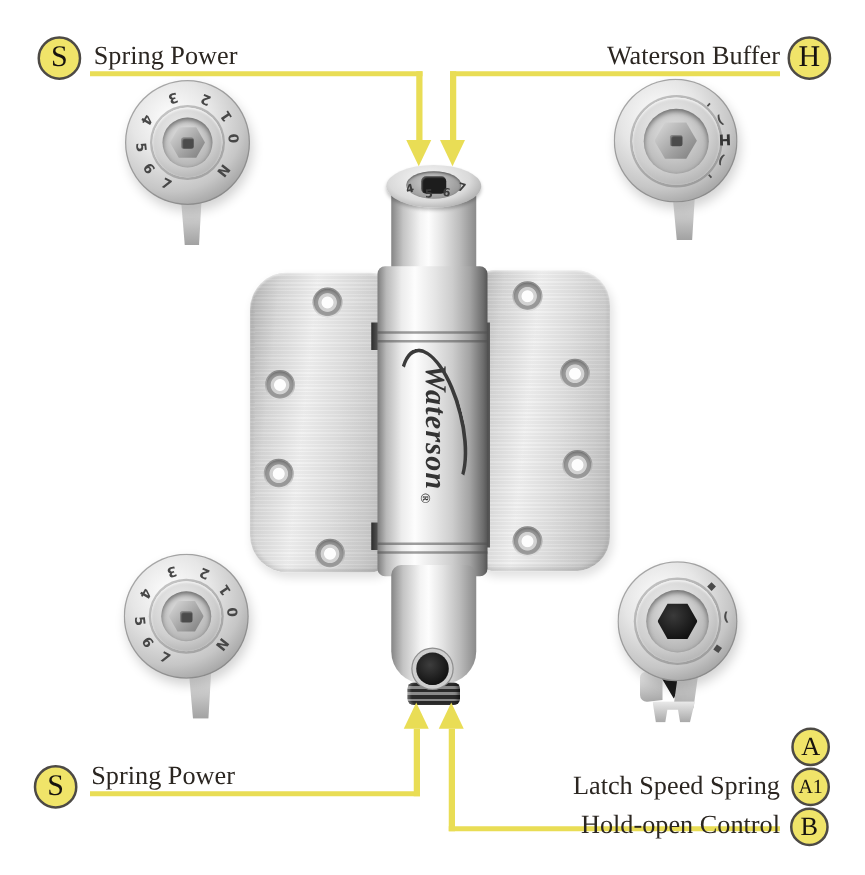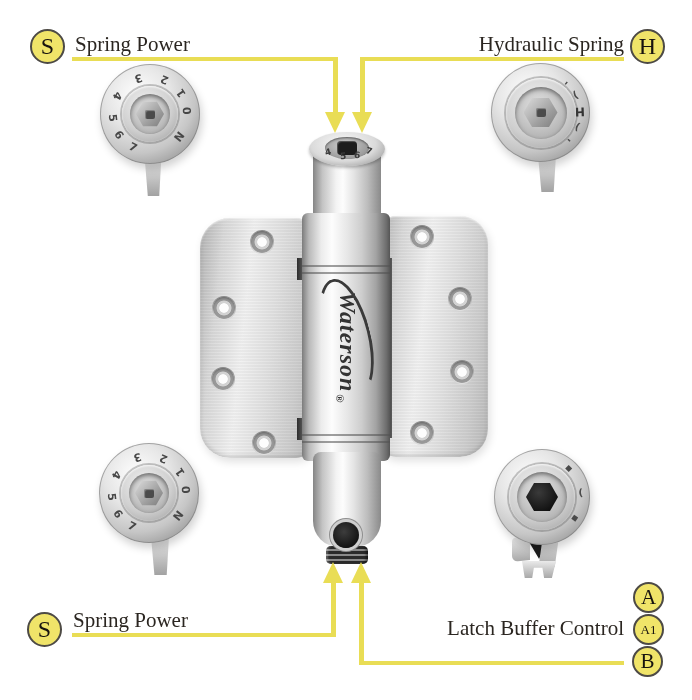--- a/index.html
+++ b/index.html
@@ -5,21 +5,21 @@
   html,body{margin:0;padding:0;background:#fff;}
   #stage{position:relative;width:692px;height:700px;background:#fff;overflow:hidden;
          font-family:"Liberation Serif", serif;}
   
   .lbl{position:absolute;font-size:21px;color:var(--text,#2b2621);white-space:nowrap;z-index:30;}
   .badge{position:absolute;width:35px;height:35px;border-radius:50%;box-sizing:border-box;
          background:var(--badge_fill,#f0e469);border:2px solid var(--badge_border,#4d4a45);
          display:flex;align-items:center;justify-content:center;
          font-size:24px;color:#17130f;z-index:30;}
   .badge.sm{width:31px;height:31px;font-size:21px;}
-  .badge.xs{font-size:13px;}
+  .badge.xs{font-size:16px;}
   
   .yline{position:absolute;background:var(--accent,#e9dd55);z-index:20;}
   .arr{position:absolute;width:0;height:0;z-index:21;}
   .arr.down{border-left:10px solid transparent;border-right:10px solid transparent;
             border-top:21px solid var(--accent,#e9dd55);}
   .arr.up{border-left:10px solid transparent;border-right:10px solid transparent;
           border-bottom:21px solid var(--accent,#e9dd55);}
   
   .plate{position:absolute;z-index:1;
     background:
@@ -102,35 +102,36 @@
 <body>
 
 <div id="stage">
 
   <div class="badge" style="left:30px;top:29px;">S</div>
   <div class="lbl" style="left:75px;top:32px;">Spring Power</div>
   <div class="yline" style="left:72px;top:57px;width:266px;height:4px;"></div>
   <div class="yline" style="left:333px;top:57px;width:5px;height:58px;"></div>
   <div class="arr down" style="left:325px;top:112px;"></div>
 
-  <div class="lbl" style="right:68px;top:32px;">Hydraulic Spring</div>
+  <div class="lbl" style="right:68px;top:32px;">Waterson Buffer</div>
   <div class="badge" style="left:630px;top:29px;">H</div>
   <div class="yline" style="left:360px;top:57px;width:264px;height:4px;"></div>
   <div class="yline" style="left:360px;top:57px;width:5px;height:58px;"></div>
   <div class="arr down" style="left:352px;top:112px;"></div>
 
   <div class="badge" style="left:27px;top:612px;">S</div>
   <div class="lbl" style="left:73px;top:608px;">Spring Power</div>
   <div class="yline" style="left:72px;top:633px;width:264px;height:4px;"></div>
   <div class="yline" style="left:331px;top:583px;width:5px;height:54px;"></div>
   <div class="arr up" style="left:323px;top:562px;"></div>
 
   <div class="badge sm" style="left:633px;top:582px;">A</div>
-  <div class="lbl" style="right:68px;top:616px;">Latch Buffer Control</div>
+  <div class="lbl" style="right:68px;top:616px;">Latch Speed Spring</div>
   <div class="badge sm xs" style="left:633px;top:614px;">A1</div>
+  <div class="lbl" style="right:68px;top:647px;">Hold-open Control</div>
   <div class="badge sm" style="left:632px;top:646px;">B</div>
   <div class="yline" style="left:359px;top:661px;width:265px;height:4px;"></div>
   <div class="yline" style="left:359px;top:583px;width:5px;height:82px;"></div>
   <div class="arr up" style="left:351px;top:562px;"></div>
 
   <div class="plate" style="left:200px;top:218px;width:112px;height:240px;border-radius:30px 16px 16px 30px;"></div>
   <div class="plate" style="left:380px;top:216px;width:108px;height:241px;border-radius:16px 28px 28px 16px;"></div>
   <div class="slot" style="left:384px;top:258px;width:8px;height:180px;"></div>
   <div class="slot" style="left:297px;top:258px;width:6px;height:22px;"></div>
   <div class="slot" style="left:297px;top:418px;width:6px;height:22px;"></div>

